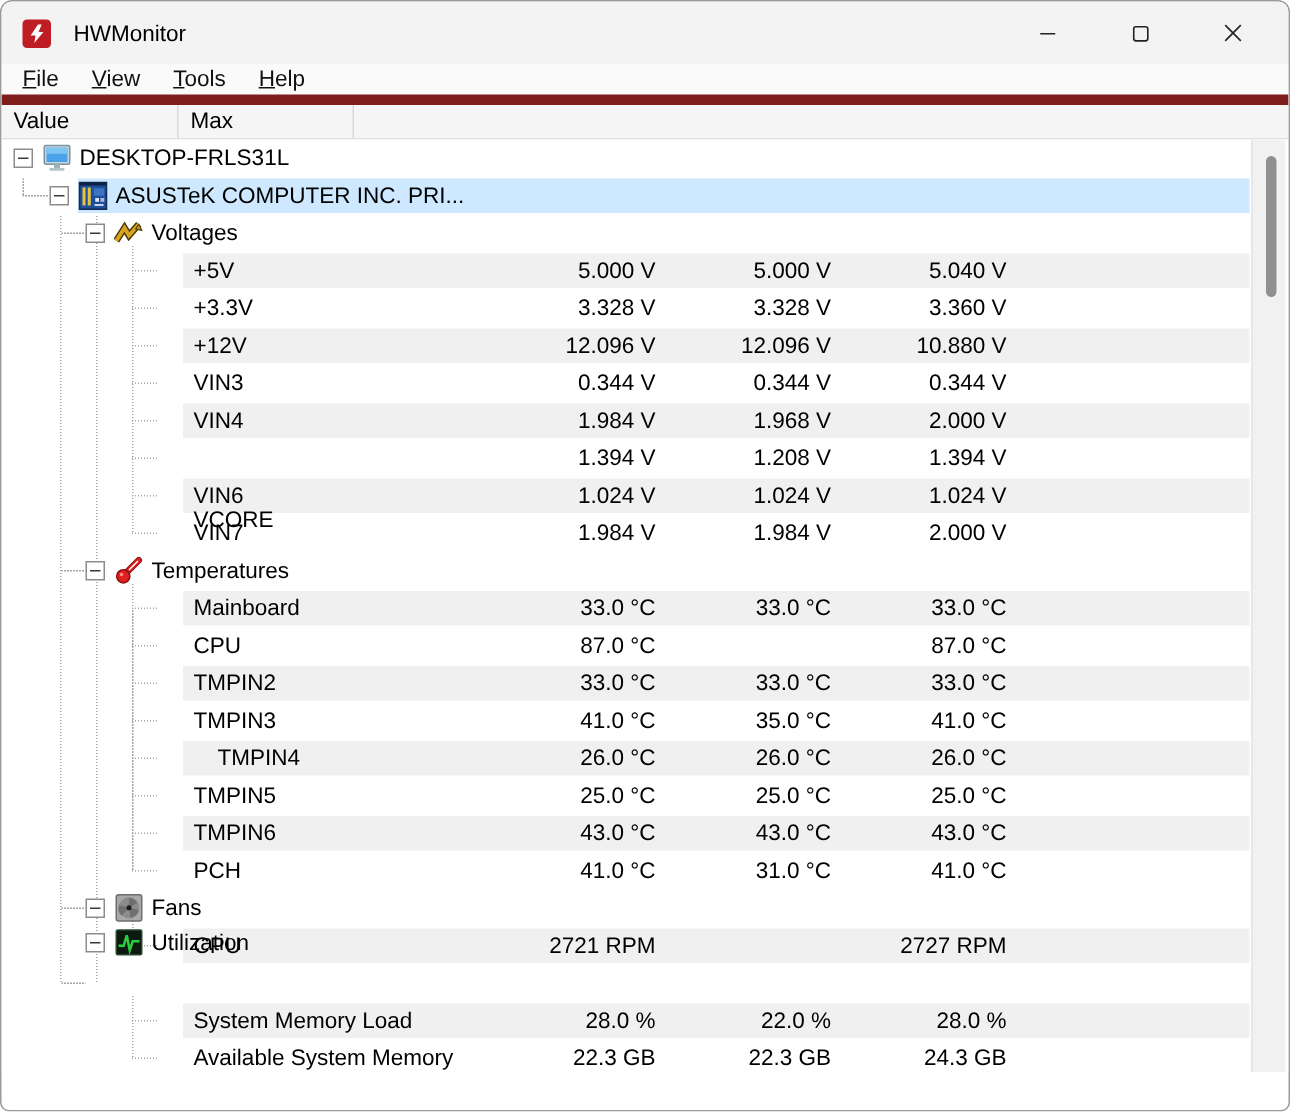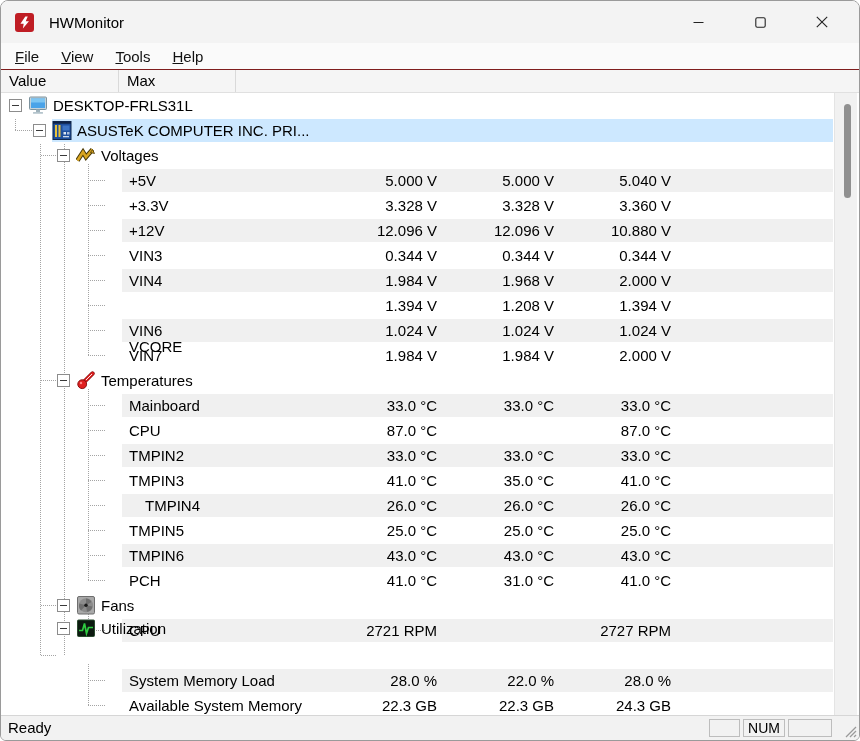--- a/index.html
+++ b/index.html
@@ -12,21 +12,21 @@
   
   .titlebar{position:absolute;left:0;top:0;width:100%;height:42px;background:#f3f3f3;
     display:flex;align-items:center;}
   .app-icon{width:19px;height:19px;margin-left:14px;border-radius:3px;background:#bf1d24;
     display:flex;align-items:center;justify-content:center;flex:0 0 auto;}
   .title-text{margin-left:15px;font-size:15px;color:#000;}
   .winbtns{position:absolute;right:14px;top:0;height:42px;display:flex;gap:16px;}
   .winbtn{width:46px;height:42px;display:flex;align-items:center;justify-content:center;}
   
   .menubar{position:absolute;left:0;top:42px;width:100%;height:27px;background:#fafafa;
-    border-bottom:1px solid #7f1d1d;display:flex;align-items:center;padding-left:3px;box-sizing:border-box;}
+    border-bottom:7px solid #7f1d1d;display:flex;align-items:flex-end;padding-left:3px;box-sizing:border-box;}
   .menu-item{font-size:15px;padding:2px 11px;color:#111;}
   .menu-item .u{text-decoration:underline;}
   
   .colheader{position:absolute;left:0;top:69px;width:100%;height:23px;background:#f5f5f5;
     border-bottom:1px solid #e0e0e0;display:flex;box-sizing:border-box;}
   .colcell{box-sizing:border-box;border-right:1px solid #d9d9d9;font-size:15px;line-height:21px;
     padding-left:8px;color:#000;white-space:nowrap;overflow:hidden;}
   .colcell.filler{flex:1;border-right:none;}
   
   .content{position:absolute;left:0;top:92px;width:858px;height:622px;background:#fff;overflow:hidden;}
@@ -336,24 +336,13 @@
           <div class="vcell" style="left: 325px; width: 118px;">22.3 GB</div>
           <div class="vcell" style="left: 443px; width: 117px;">22.3 GB</div>
           <div class="vcell" style="left: 560px; width: 117px;">24.3 GB</div>
         </div>
       </div>
     <div class="vscroll">
       <div class="vthumb"></div>
     </div>
   </div>
 
-  <div class="statusbar">
-    <span class="status-text">Ready</span>
-    <div class="spanel" style="left:708px;width:31px;"></div>
-    <div class="spanel" style="left:742px;width:42px;">NUM</div>
-    <div class="spanel" style="left:787px;width:44px;"></div>
-    <svg class="grip" viewBox="0 0 13 13">
-      <line x1="12" y1="2" x2="2" y2="12" stroke="#9a9a9a" stroke-width="1.3"></line>
-      <line x1="12" y1="6" x2="6" y2="12" stroke="#9a9a9a" stroke-width="1.3"></line>
-      <line x1="12" y1="10" x2="10" y2="12" stroke="#9a9a9a" stroke-width="1.3"></line>
-    </svg>
-  </div>
 </div>
 
 </body></html>

